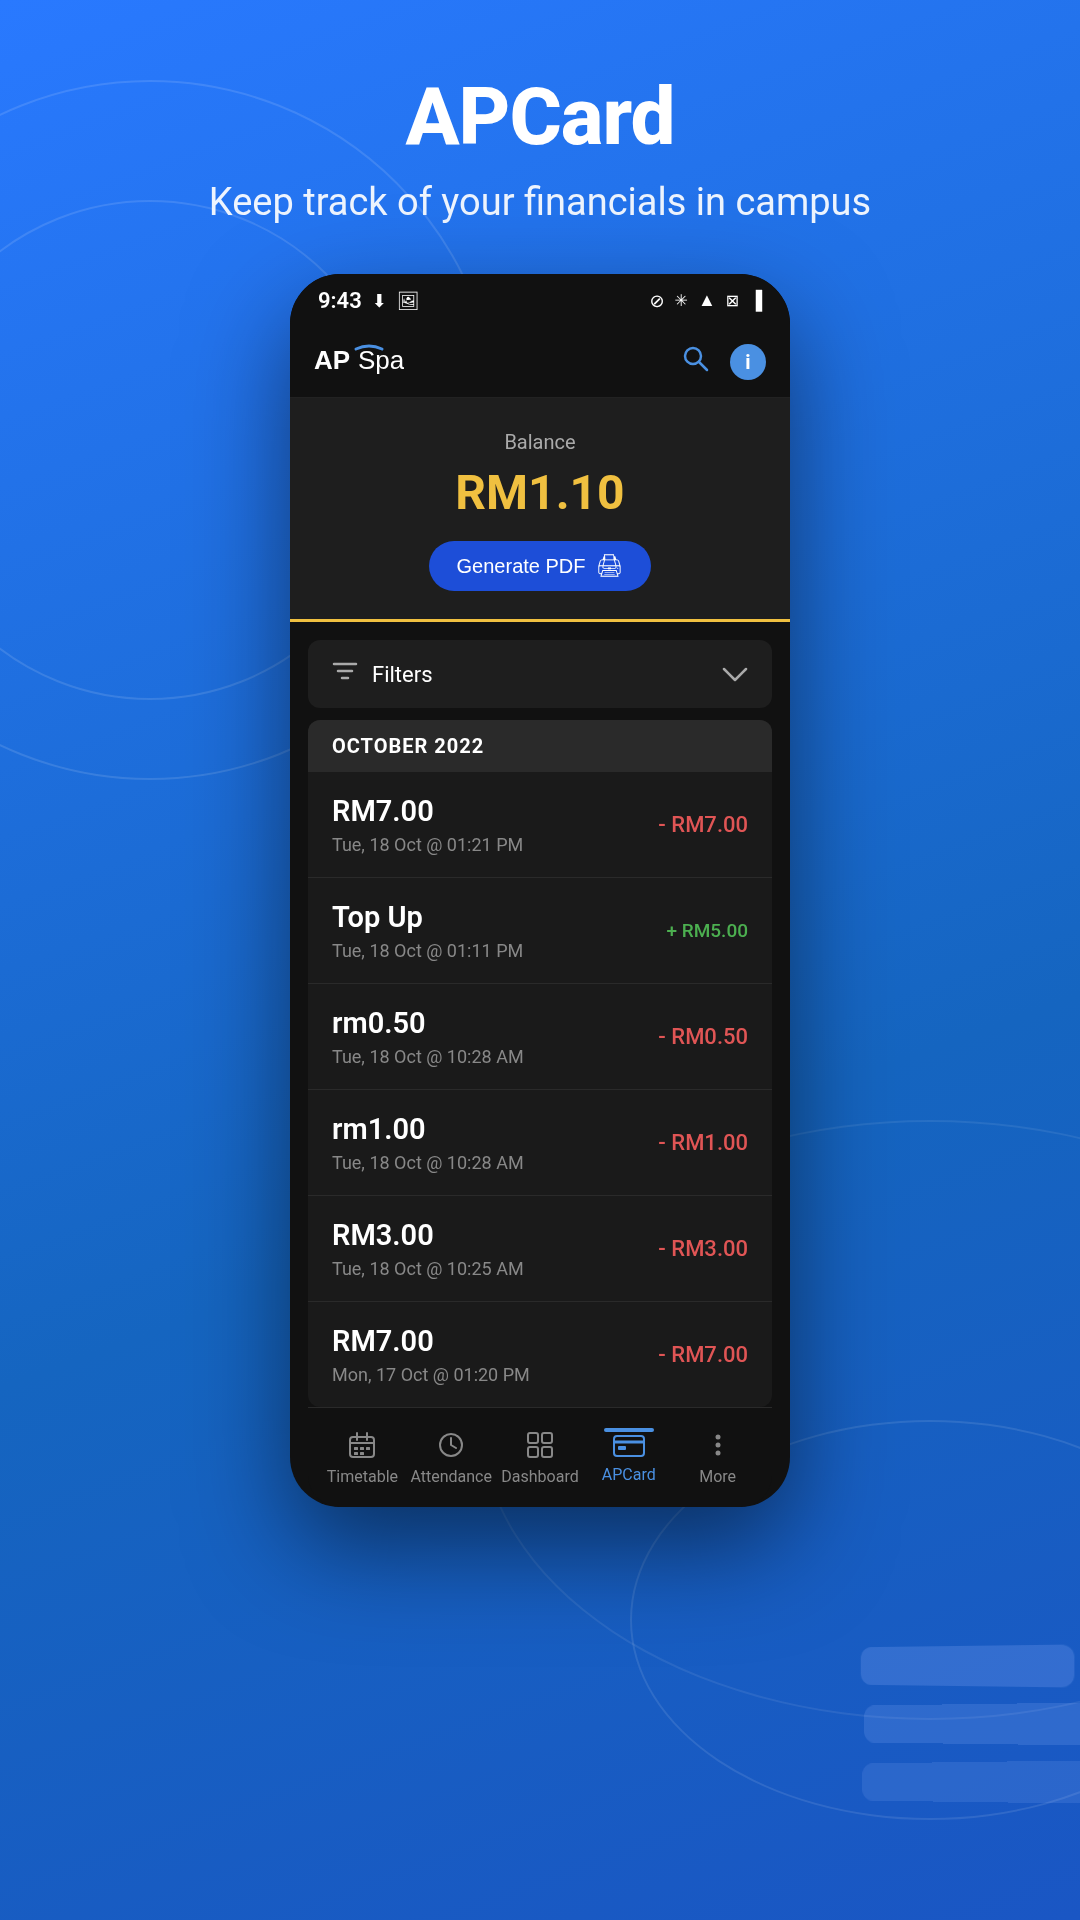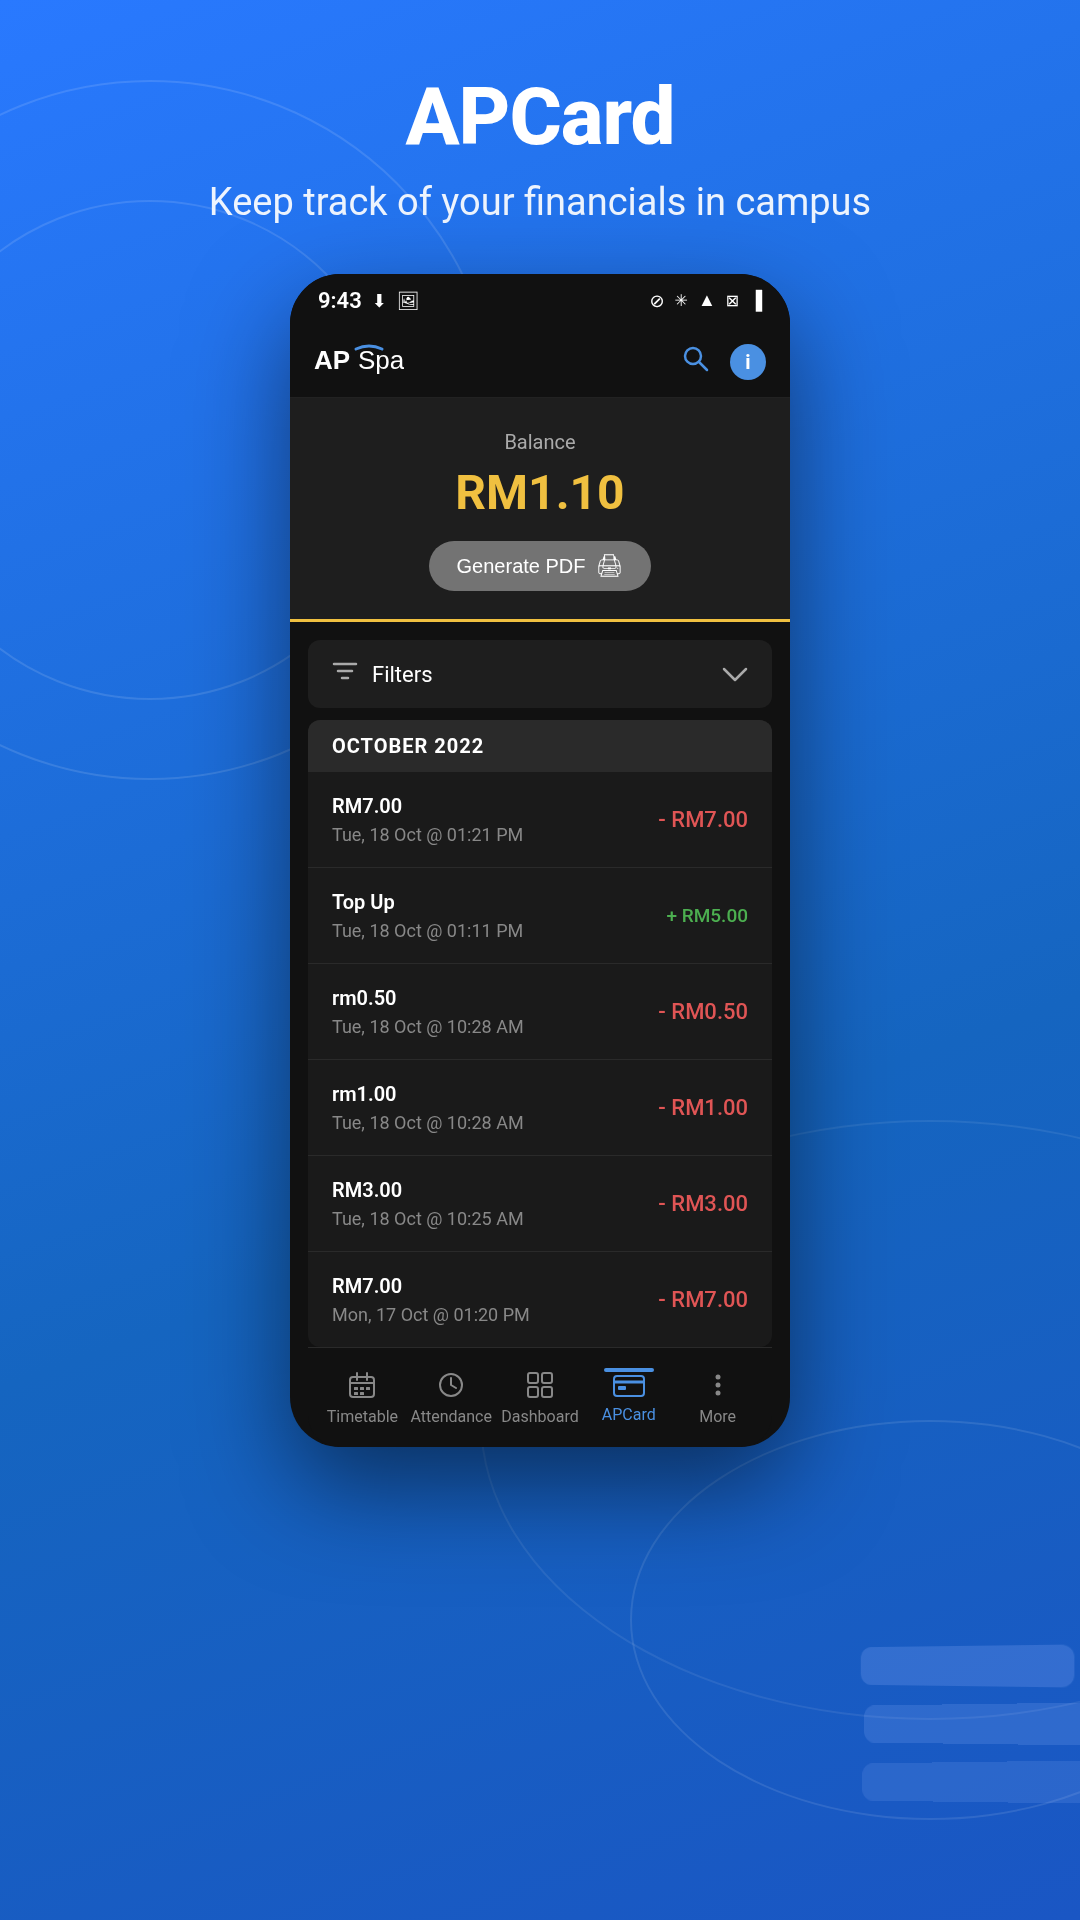--- a/index.html
+++ b/index.html
@@ -170,21 +170,21 @@
       font-weight: 400;
       margin-bottom: 10px;
     }
     .balance-amount {
       color: #f0c040;
       font-size: 48px;
       font-weight: 700;
       margin-bottom: 20px;
     }
     .generate-pdf-btn {
-      background: #737373;
+      background: #1d4ed8;
       color: white;
       border: none;
       border-radius: 30px;
       padding: 12px 28px;
       font-size: 20px;
       font-weight: 500;
       display: inline-flex;
       align-items: center;
       gap: 10px;
       cursor: pointer;
@@ -246,21 +246,21 @@
       justify-content: space-between;
       align-items: center;
       border-bottom: 1px solid #2a2a2a;
     }
     .transaction-item:last-child {
       border-bottom: none;
     }
     .tx-left {}
     .tx-name {
       color: #ffffff;
-      font-size: 20px;
+      font-size: 29px;
       font-weight: 600;
       margin-bottom: 6px;
     }
     .tx-date {
       color: #888888;
       font-size: 18px;
     }
     .tx-amount-debit {
       color: #e05555;
       font-size: 22px;

